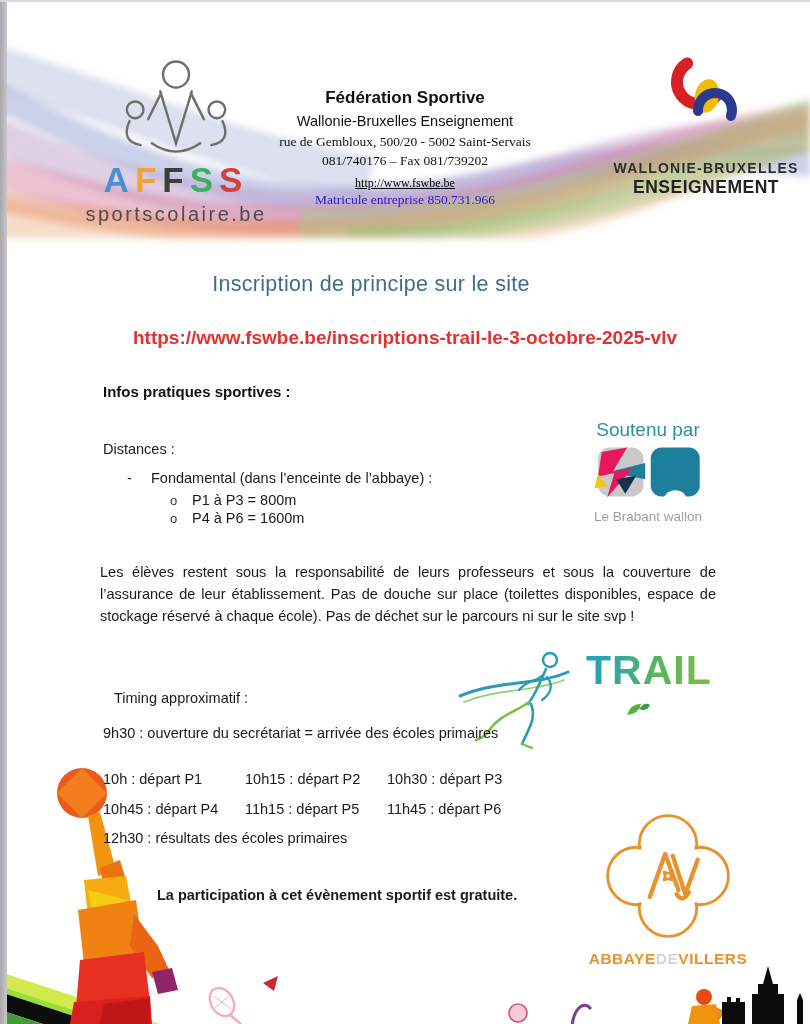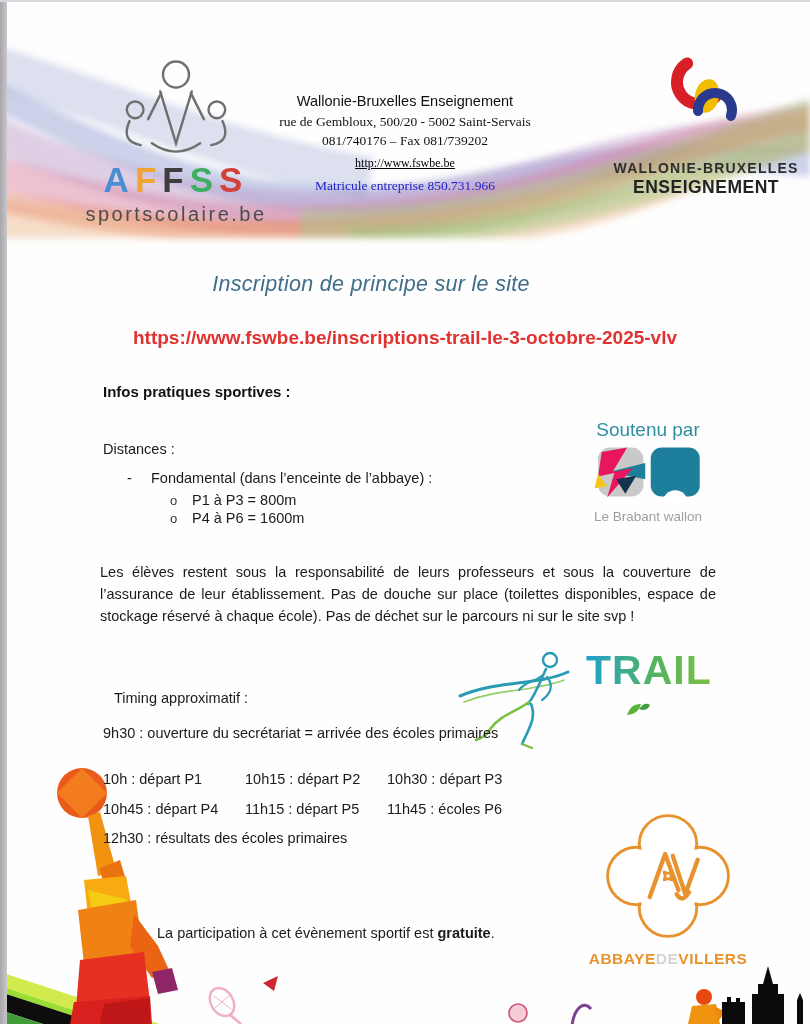--- a/index.html
+++ b/index.html
@@ -19,29 +19,29 @@
   .l-blue{color:#4a8fd4}.l-orange{color:#f0a432}.l-dark{color:#3d3d3d}.l-green{color:#3fae62}.l-red{color:#d4403a}
   #affss .domain{font-size:20px;color:#4c4c4c;letter-spacing:2.5px;margin-top:6px;font-weight:500;}
 
   #fed{left:235px;top:88px;width:340px;text-align:center;color:#111;}
   #fed .f1{font-size:17px;font-weight:bold;}
   #fed .f2{font-size:14.5px;font-weight:normal;margin-top:5px;}
   #fed .f3{font-family:"Liberation Serif",serif;font-size:13.5px;margin-top:5px;}
   #fed .f4{font-family:"Liberation Serif",serif;font-size:13.5px;margin-top:3px;}
   #fed .f5{margin-top:4px;}
   #fed .f5 a{font-family:"Liberation Serif",serif;font-size:12px;color:#000000;text-decoration:underline;}
-  #fed .f6{font-family:"Liberation Serif",serif;font-size:13.5px;color:#2222cc;margin-top:7px;}
+  #fed .f6{font-family:"Liberation Serif",serif;font-size:13.5px;color:#2222cc;margin-top:1px;}
 
   #wbe{left:610px;top:52px;width:192px;text-align:center;}
   #wbe .t1{font-size:14px;font-weight:bold;letter-spacing:1.2px;color:#2e2e2e;margin-top:4px;}
   #wbe .t2{font-size:17.5px;font-weight:bold;letter-spacing:.5px;color:#222;margin-top:1px;}
 
   
   .abs{position:absolute;z-index:10;}
-  #title{left:0;top:272px;width:742px;text-align:center;font-size:21.5px;color:#3f6d89;letter-spacing:.3px;font-style:italic;}
+  #title{left:0;top:272px;width:742px;text-align:center;font-size:21.5px;color:#3f6d89;letter-spacing:.3px;}
   #reg-url{left:0;top:327px;width:810px;text-align:center;}
   #reg-url a{font-size:19px;color:#e03231;text-decoration:none;font-weight:bold;}
   .body-txt{font-size:14.5px;color:#1b1b1b;}
   #infos-heading{left:103px;top:383px;font-weight:bold;font-size:15px;color:#111;}
   #distances-label{left:103px;top:441px;}
   #fonda{left:127px;top:470px;display:flex;}
   #fonda .dash{width:24px;}
   .o-item{display:flex;}
   .o-item .o{width:22px;color:#333;font-size:13px;padding-top:1px;}
   #p1{left:170px;top:492px;}
@@ -53,21 +53,21 @@
 
   #para{left:100px;top:562px;width:616px;text-align:justify;line-height:1.5;}
 
   #timing-heading{left:114px;top:690px;}
   #timing-open{left:103px;top:721px;width:458px;line-height:1.72;}
   .t-row{left:103px;display:flex;}
   .t-row span{width:142px;}
   #t-row0{top:771px;}
   #t-row1{top:801px;}
   #t-results{left:103px;top:830px;}
-  #partic{left:157px;top:925px;}
+  #partic{left:157px;top:887px;font-weight:bold;}
 
   
   #trail{left:458px;top:644px;width:345px;height:108px;}
   #trail .txt{position:absolute;left:128px;top:6px;width:215px;text-align:left;line-height:1;}
   .g-trail{font-size:41px;font-weight:800;letter-spacing:1px;
            background:linear-gradient(90deg,#1f9fd0 0%,#55b45e 55%,#7ac143 100%);
            -webkit-background-clip:text;background-clip:text;color:transparent;}
   #trail .line2{margin-top:2px;white-space:nowrap;}
   .g-del{font-size:18px;font-weight:800;color:#6ab53e;letter-spacing:.5px;}
   .g-abbaye{font-size:37px;font-weight:800;letter-spacing:.5px;
@@ -112,20 +112,21 @@
         <path d="M30,70 Q20,92 42,96"></path>
         <circle cx="124" cy="58" r="9"></circle>
         <path d="M130,70 Q140,92 118,96"></path>
       </g>
     </svg>
     <div class="letters"><span class="l-blue">A</span><span class="l-orange">F</span><span class="l-dark">F</span><span class="l-green">S</span><span class="l-red">S</span></div>
     <div class="domain">sportscolaire.be</div>
   </div>
 
   <div id="fed" class="hdr">
+    <div class="f1">Fédération Sportive</div>
     <div class="f2">Wallonie-Bruxelles Enseignement</div>
     <div class="f3">rue de Gembloux, 500/20 - 5002 Saint-Servais</div>
     <div class="f4">081/740176 – Fax 081/739202</div>
     <div class="f5"><a href="#">http://www.fswbe.be</a></div>
     <div class="f6">Matricule entreprise 850.731.966</div>
   </div>
 
   <div id="wbe" class="hdr">
     <svg width="110" height="100" viewBox="0 0 110 100" aria-hidden="true">
       <circle cx="48" cy="30" r="22" fill="none" stroke="#d81f26" stroke-width="12" stroke-dasharray="76 62" stroke-dashoffset="-28" stroke-linecap="round" transform="rotate(-35 48 30)"></circle>
@@ -199,21 +200,21 @@
   <div id="timing-heading" class="abs body-txt">Timing approximatif :</div>
   <div id="timing-open" class="abs body-txt">9h30 : ouverture du secrétariat = arrivée des écoles primaires</div>
   <div id="t-row0" class="abs body-txt t-row">
     <span>10h : départ P1</span>
     <span>10h15 : départ P2</span>
     <span>10h30 : départ P3</span>
   </div>
   <div id="t-row1" class="abs body-txt t-row">
     <span>10h45 : départ P4</span>
     <span>11h15 : départ P5</span>
-    <span>11h45 : écoles P6</span>
+    <span>11h45 : départ P6</span>
   </div>
   <div id="t-results" class="abs body-txt">12h30 : résultats des écoles primaires</div>
 
   <div id="partic" class="abs body-txt">
     <span>La participation à cet évènement sportif est </span><b>gratuite</b><span>.</span>
   </div>
 
   <div id="av" class="abs">
     <svg width="150" height="138" viewBox="0 0 150 144" aria-hidden="true">
       <g fill="none" stroke="#e8922e" stroke-width="3">

